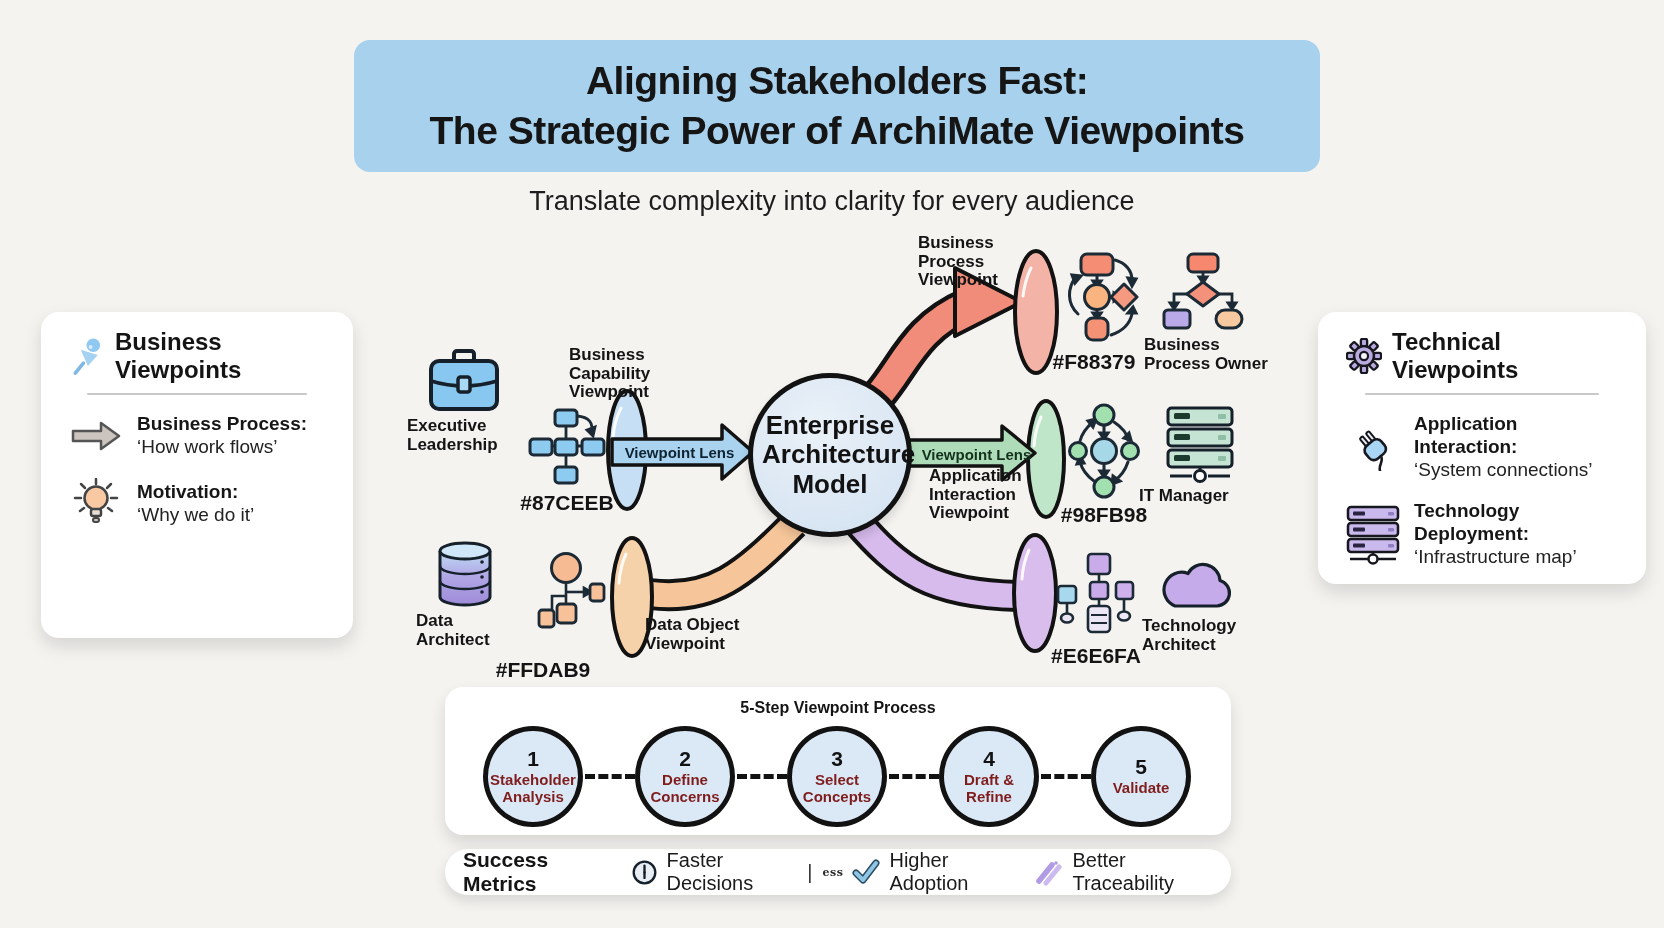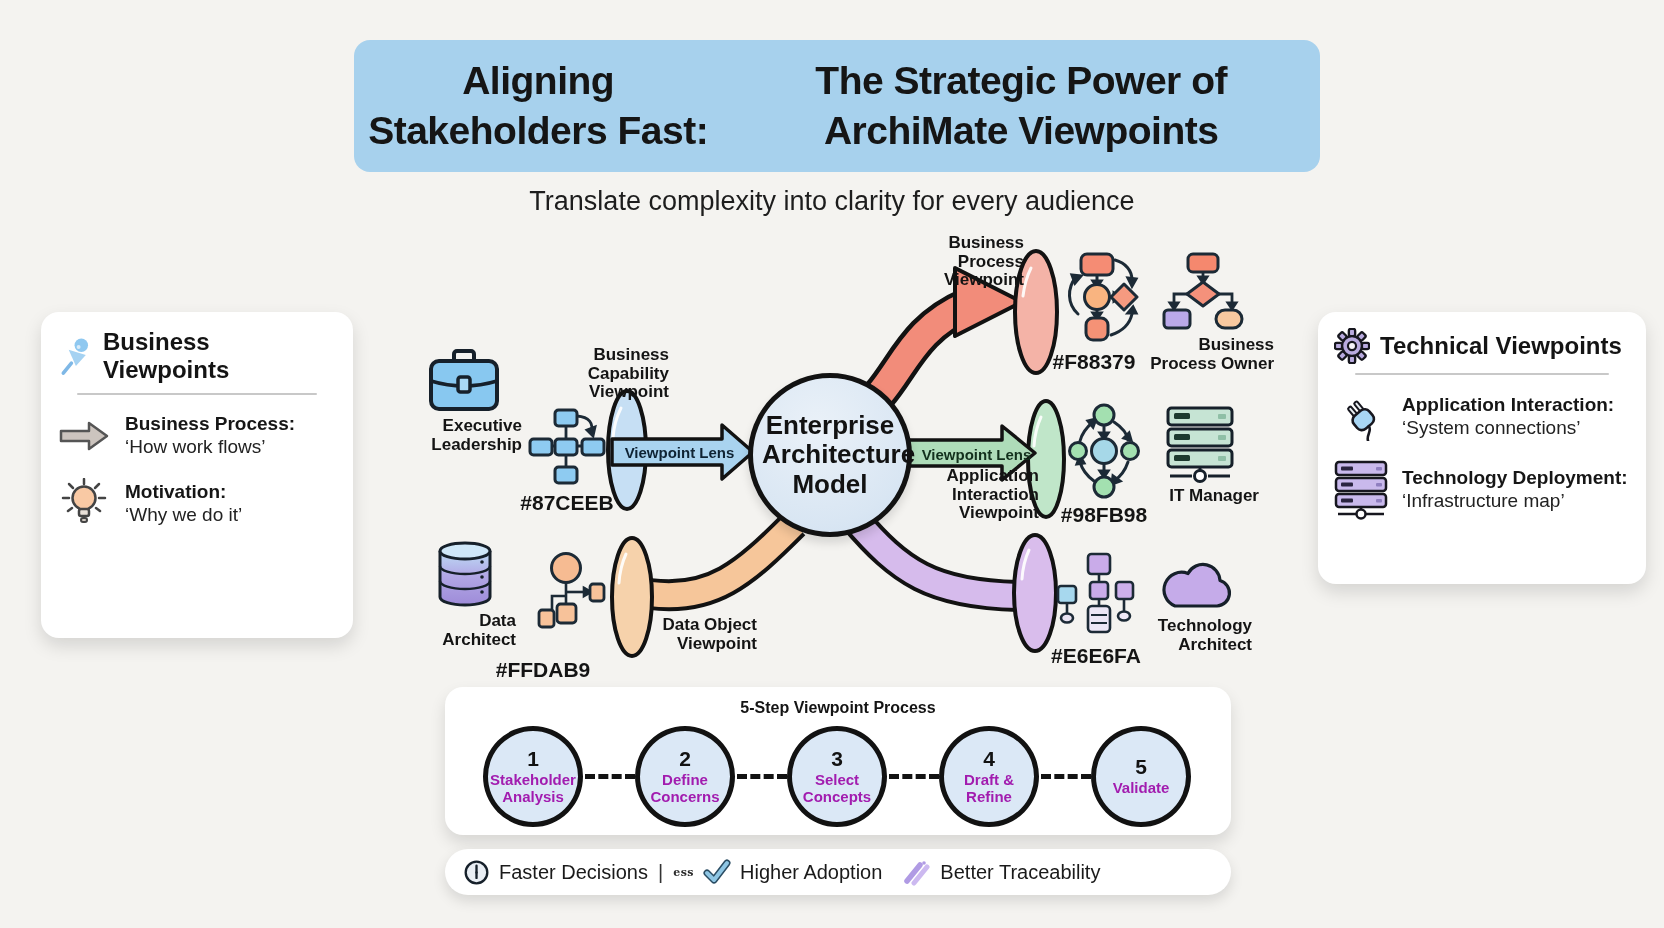--- a/index.html
+++ b/index.html
@@ -1,50 +1,50 @@
 <!DOCTYPE html>
 <html><head>
 <meta charset="utf-8">
 <style>
   html,body{margin:0;padding:0;}
   body{font-family:"Liberation Sans","DejaVu Sans",sans-serif;background:#e9e8e6;}
   .stage{position:relative;width:1664px;height:928px;background:#f4f3f0;overflow:hidden;}
   .abs{position:absolute;}
   
   .banner{left:354px;top:40px;width:966px;height:132px;background:#a7d1ed;border-radius:16px;
-          display:flex;flex-direction:row;justify-content:center;align-items:center;}
+          display:flex;flex-direction:column;justify-content:center;align-items:center;}
   .banner .t{font-weight:700;font-size:39px;line-height:1.28;color:#151515;letter-spacing:-0.5px;text-align:center;}
   .subtitle{left:0;top:186px;width:1664px;text-align:center;font-size:27px;font-weight:500;color:#1d1d1d;}
   
-  .card{background:#ffffff;border-radius:18px;box-shadow:0 8px 18px rgba(0,0,0,.13);padding:16px 16px;box-sizing:border-box;}
+  .card{background:#ffffff;border-radius:18px;box-shadow:0 8px 18px rgba(0,0,0,.13);padding:16px 28px;box-sizing:border-box;}
   .card-head{display:flex;align-items:center;gap:10px;}
   .card-head .h{font-size:24px;font-weight:700;color:#141414;}
   .divider{height:2px;background:#9a9a9a;opacity:.55;border-radius:2px;width:86%;margin:9px auto 18px auto;}
   .rowitem{display:flex;align-items:center;gap:14px;margin-bottom:19px;}
   .rowitem .ic{width:54px;display:flex;justify-content:center;flex-shrink:0;}
   .rowitem .tt{font-size:19px;font-weight:700;color:#161616;line-height:1.2;}
   .rowitem .qq{font-size:19px;font-weight:400;color:#222;line-height:1.2;}
   
-  .lbl{position:absolute;font-weight:700;font-size:17px;line-height:1.1;color:#141414;text-align:right;}
+  .lbl{position:absolute;font-weight:700;font-size:17px;line-height:1.1;color:#141414;text-align:left;}
   .hexlbl{position:absolute;font-weight:700;font-size:21px;color:#141414;text-align:center;}
   .lenslbl{position:absolute;font-weight:700;font-size:15px;text-align:center;}
   .circle-center{left:748px;top:373px;width:164px;height:164px;border-radius:50%;
       background:radial-gradient(circle at 42% 32%,#eaf1f8 0%,#d9e6f3 70%,#cfdff0 100%);
       border:5px solid #121212;box-sizing:border-box;display:flex;align-items:center;justify-content:center;
       box-shadow:0 6px 10px rgba(0,0,0,.12);}
   .circle-center .txt{font-size:26px;font-weight:700;color:#121212;text-align:center;line-height:1.12;width:136px;}
   
   .process-panel{left:445px;top:687px;width:786px;height:148px;background:#fff;border-radius:18px;
       box-shadow:0 8px 16px rgba(0,0,0,.12);}
   .process-title{left:445px;top:699px;width:786px;text-align:center;font-size:16px;font-weight:700;color:#141414;}
   .step{position:absolute;width:100px;height:101px;border-radius:50%;background:#dbe8f6;border:5px solid #121212;
       box-sizing:border-box;display:flex;flex-direction:column;align-items:center;justify-content:center;
       text-align:center;}
   .step .n{font-size:21px;font-weight:700;color:#121212;line-height:1;}
-  .step .s{font-size:15px;font-weight:700;color:#a21caf;line-height:1.1;margin-top:3px;width:88px;}
+  .step .s{font-size:15px;font-weight:700;color:#7f1d1d;line-height:1.1;margin-top:3px;width:88px;}
   .conn{position:absolute;top:774px;border-top:5px dashed #121212;width:50px;}
   
   .metrics{left:445px;top:849px;width:786px;height:46px;background:#fff;border-radius:24px;
       box-shadow:0 6px 14px rgba(0,0,0,.12);display:flex;align-items:center;padding:0 18px;box-sizing:border-box;gap:9px;}
   .metrics .head{font-size:21px;font-weight:700;color:#141414;margin-right:14px;}
   .metrics .m{font-size:20px;font-weight:500;color:#1a1a1a;}
   .metrics .sep{font-size:20px;color:#333;margin:0 1px;}
   .metrics .artifact{font-size:11px;font-weight:700;color:#2b2b2b;letter-spacing:.5px;font-family:"DejaVu Serif",serif;}
   svg{display:block;}
 </style>
@@ -431,20 +431,21 @@
     <div class="n">4</div>
     <div class="s">Draft &amp; Refine</div>
   </div>
   <div class="conn" style="left:1041px;"></div>
   <div class="step" style="left:1091px;top:726px;">
     <div class="n">5</div>
     <div class="s">Validate</div>
   </div>
 
   <div class="abs metrics">
+    <span class="head">Success Metrics</span>
     <span>
       <svg width="27" height="27" viewBox="0 0 30 30">
         <circle cx="15" cy="15" r="12" fill="#e9eef4" stroke="#16202a" stroke-width="2.6"></circle>
         <line x1="15" y1="15" x2="15" y2="7.5" stroke="#16202a" stroke-width="2.6" stroke-linecap="round"></line>
         <line x1="15" y1="15" x2="15" y2="21" stroke="#16202a" stroke-width="2.6" stroke-linecap="round"></line>
       </svg>
     </span>
     <span class="m">Faster Decisions</span>
     <span class="sep">|</span>
     <span class="artifact">ess</span>

